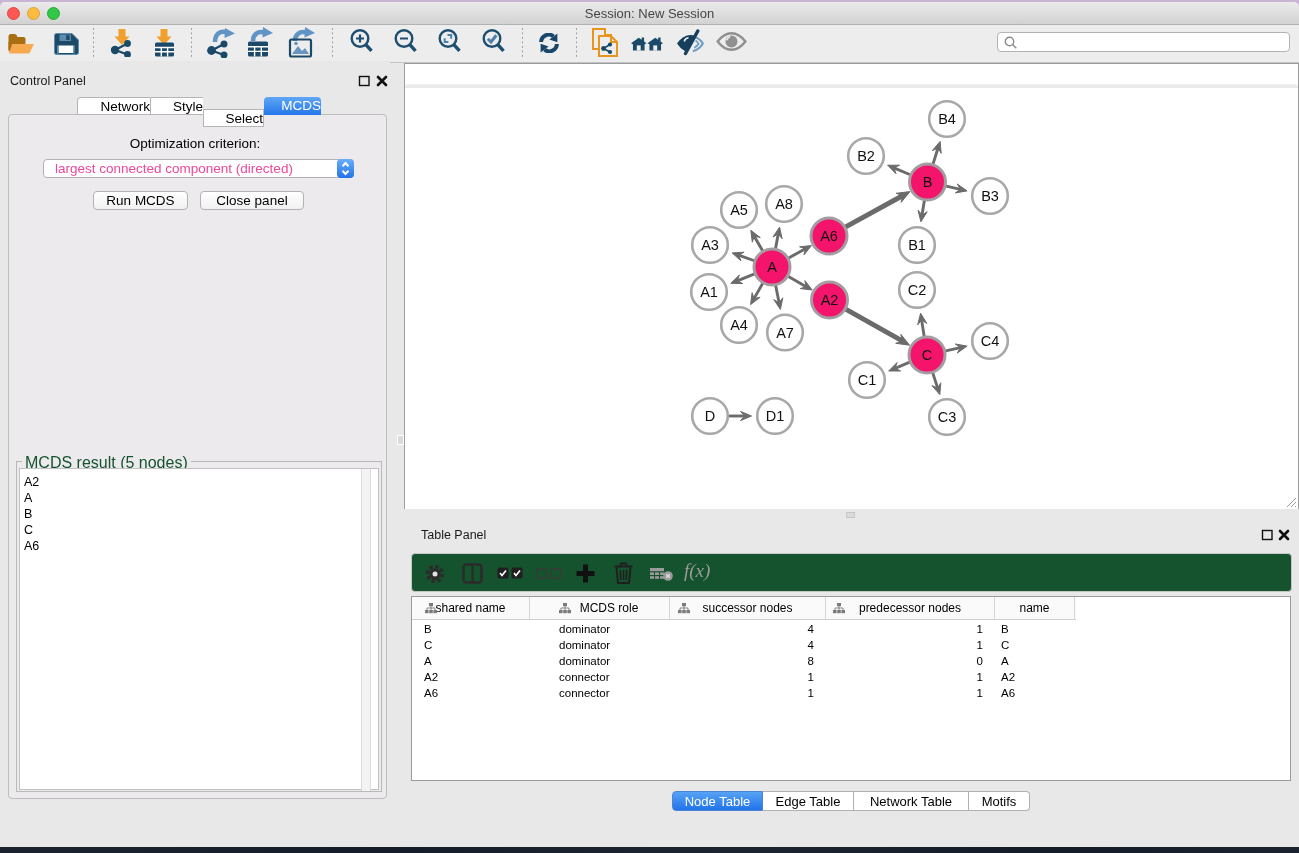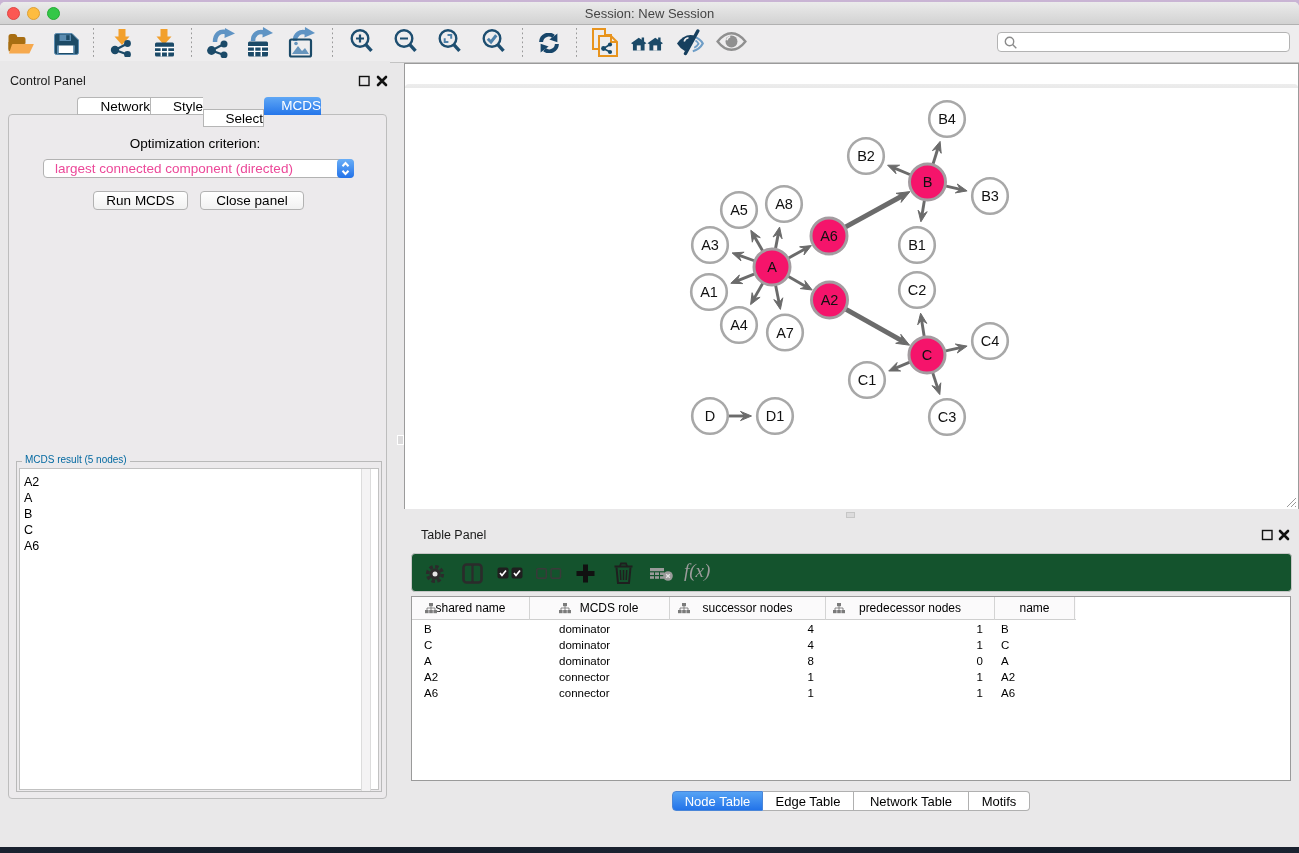--- a/index.html
+++ b/index.html
@@ -50,21 +50,21 @@
 #dd-btn { position:absolute; right:-1px; top:-1px; width:17px; height:19px; border-radius:4px;
   background:linear-gradient(#6aaff7,#2372e9); }
 .btn { position:absolute; top:130px; height:19px; background:linear-gradient(#ffffff,#f1f1f1);
   border:1px solid #b2b2b2; border-radius:4px; font-size:13.5px; text-align:center;
   line-height:17px; color:#000; }
 #btn-run { left:93px; width:95px; }
 #btn-close { left:200px; width:104px; }
 #groupbox { position:absolute; left:16px; top:400px; width:366px; height:331px;
   border:1px solid #b9b9b9; }
 #groupbox-title { position:absolute; left:5px; top:-8px; background:#eceaec;
-  padding:0 3px; font-size:10px; color:#0369a1; }
+  padding:0 3px; font-size:16px; color:#14532d; }
 #mcds-list { position:absolute; left:2px; top:6px; width:360px; height:322px; background:#fff;
   border:1px solid #c1c1c1; font-size:12.5px; color:#000; }
 #mcds-list .li { padding-left:4px; height:16px; line-height:16px; }
 #mcds-scroll { position:absolute; right:7px; top:0px; width:10px; height:322px;
   background:#f4f3f4; border-left:1px solid #dcdcdc; border-right:1px solid #dcdcdc; }
 
 #vsplit-grip { position:absolute; left:397px; top:433px; width:7px; height:10px;
   background:#dcdbdc; border:1px solid #fff; }
 
 #netwin { position:absolute; left:404px; top:61px; width:895px; height:446px;

